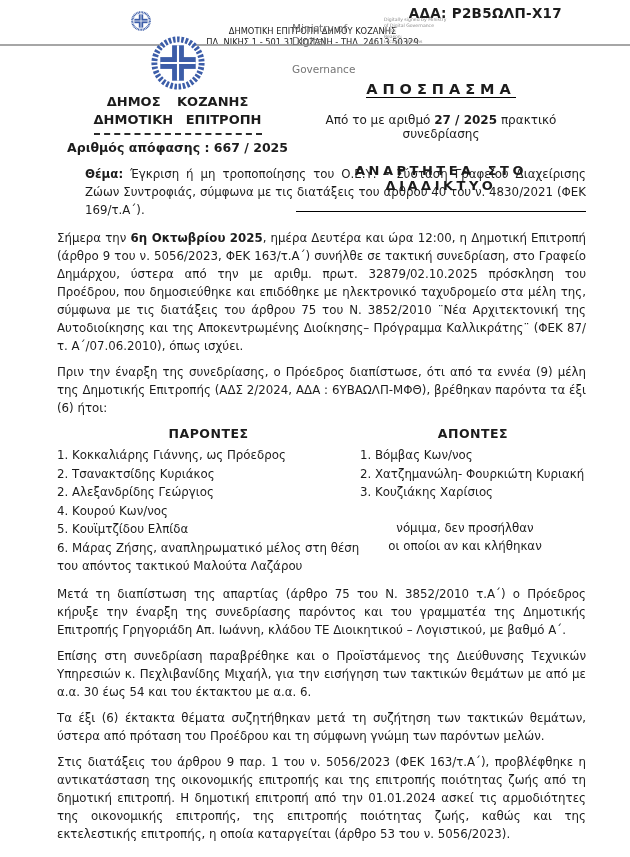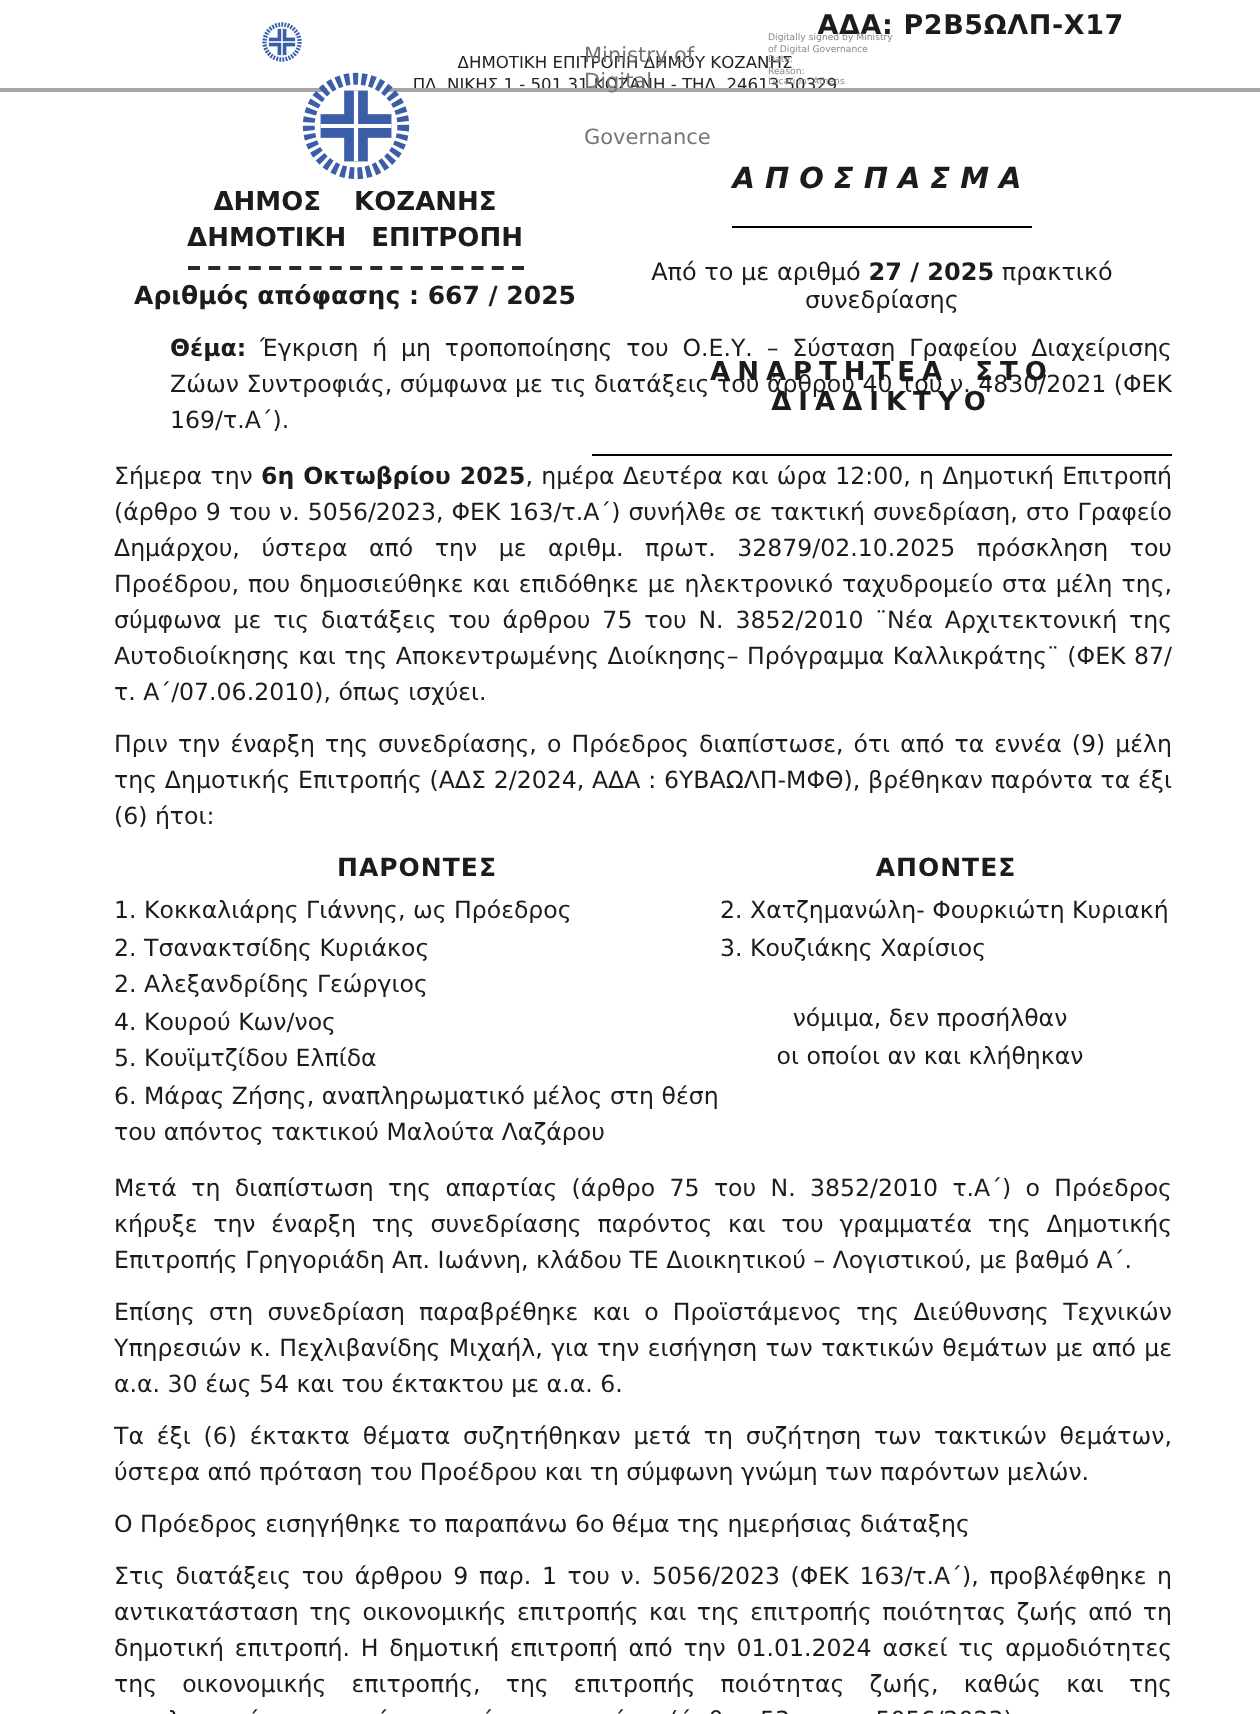--- a/index.html
+++ b/index.html
@@ -21,22 +21,22 @@
 
   
   .head-left{position:absolute;left:55px;top:36px;width:245px;text-align:center;}
   .big-emblem{width:58px;height:54px;display:block;margin:0 auto 3px;}
   .org1{font-size:13px;font-weight:bold;word-spacing:12px;line-height:18px;}
   .org2{font-size:13px;font-weight:bold;word-spacing:8px;line-height:18px;}
   .dashed-divider{width:168px;border-top:2.5px dashed #2a2a2a;margin:4px auto 5px;}
   .decision{font-size:12.5px;font-weight:bold;}
 
   .head-right{position:absolute;left:296px;top:79px;width:290px;text-align:center;}
-  .excerpt-title{display:inline-block;font-size:14.5px;font-weight:bold;font-style:italic;
-    letter-spacing:5px;border-bottom:1.6px solid #000;padding-bottom:15px;}
+  .excerpt-title{display:inline-block;font-size:14.5px;font-weight:bold;
+    letter-spacing:5px;border-bottom:1.6px solid #000;padding-bottom:0;}
   .excerpt-sub{margin-top:15px;font-size:12px;}
   .web-notice{display:inline-block;margin-top:22px;font-size:13px;font-weight:bold;
     letter-spacing:3.5px;word-spacing:5px;border-bottom:1.8px solid #000;padding-bottom:18px;}
 
   
   .doc-body{position:absolute;left:57px;top:165px;width:529px;font-size:11.8px;
     line-height:18px;text-align:justify;}
   .doc-body p{margin:0 0 8px 0;}
   p.theme{margin-left:28px;margin-bottom:10px;}
   .attendance{display:flex;margin:1px 0 9px 0;text-align:left;}
@@ -129,29 +129,29 @@
         <div class="att-title">ΠΑΡΟΝΤΕΣ</div>
         <div class="att-item">1. Κοκκαλιάρης Γιάννης, ως Πρόεδρος</div>
         <div class="att-item">2. Τσανακτσίδης Κυριάκος</div>
         <div class="att-item">2. Αλεξανδρίδης Γεώργιος</div>
         <div class="att-item">4. Κουρού Κων/νος</div>
         <div class="att-item">5. Κουϊμτζίδου Ελπίδα</div>
         <div class="att-item">6. Μάρας Ζήσης, αναπληρωματικό μέλος στη θέση του απόντος τακτικού Μαλούτα Λαζάρου</div>
       </div>
       <div class="col-absent">
         <div class="att-title">ΑΠΟΝΤΕΣ</div>
+        <div class="att-item">1. Βόμβας Κων/νος</div>
         <div class="att-item">2. Χατζημανώλη- Φουρκιώτη Κυριακή</div>
         <div class="att-item">3. Κουζιάκης Χαρίσιος</div>
         <div class="absent-note">
           <div>νόμιμα, δεν προσήλθαν</div>
           <div>οι οποίοι αν και κλήθηκαν</div>
         </div>
       </div>
     </div>
 
     <p>Μετά τη διαπίστωση της απαρτίας (άρθρο 75 του Ν. 3852/2010 τ.Α΄) ο Πρόεδρος κήρυξε την έναρξη της συνεδρίασης παρόντος και του γραμματέα της Δημοτικής Επιτροπής Γρηγοριάδη Απ. Ιωάννη, κλάδου ΤΕ Διοικητικού – Λογιστικού, με βαθμό Α΄.</p>
     <p>Επίσης στη συνεδρίαση παραβρέθηκε και ο Προϊστάμενος της Διεύθυνσης Τεχνικών Υπηρεσιών κ. Πεχλιβανίδης Μιχαήλ, για την εισήγηση των τακτικών θεμάτων με από με α.α. 30 έως 54 και του έκτακτου με α.α. 6.</p>
     <p>Τα έξι (6) έκτακτα θέματα συζητήθηκαν μετά τη συζήτηση των τακτικών θεμάτων, ύστερα από πρόταση του Προέδρου και τη σύμφωνη γνώμη των παρόντων μελών.</p>
-    <p>Ο Πρόεδρος εισηγήθηκε το παραπάνω 6ο θέμα της ημερήσιας διάταξης</p>
     <p>Στις διατάξεις του άρθρου 9 παρ. 1 του ν. 5056/2023 (ΦΕΚ 163/τ.Α΄), προβλέφθηκε η αντικατάσταση της οικονομικής επιτροπής και της επιτροπής ποιότητας ζωής από τη δημοτική επιτροπή. Η δημοτική επιτροπή από την 01.01.2024 ασκεί τις αρμοδιότητες της οικονομικής επιτροπής, της επιτροπής ποιότητας ζωής, καθώς και της εκτελεστικής επιτροπής, η οποία καταργείται (άρθρο 53 του ν. 5056/2023).</p>
 
   </div>
 </div>
 
 </body></html>

